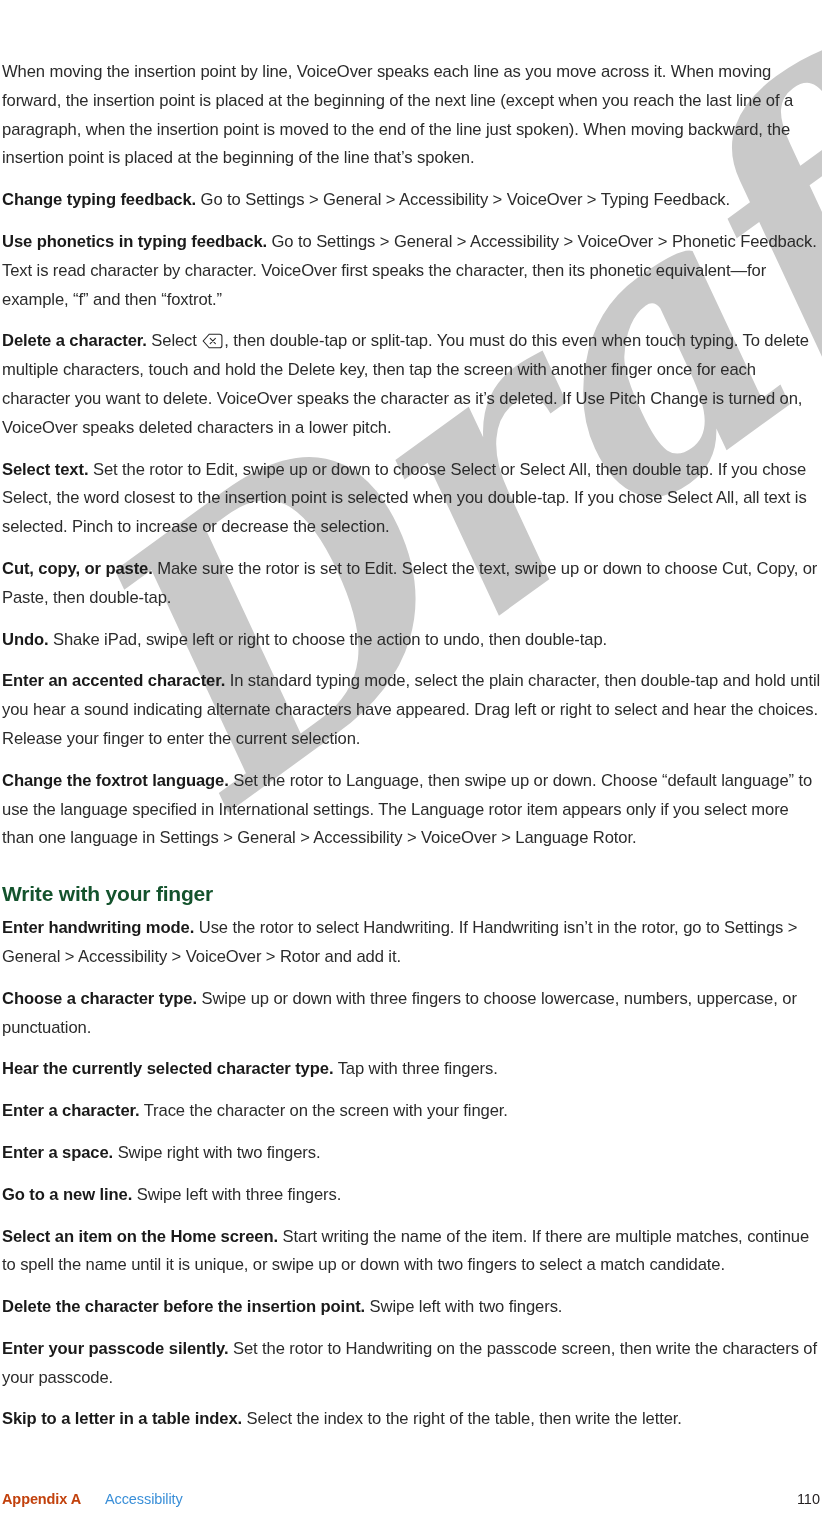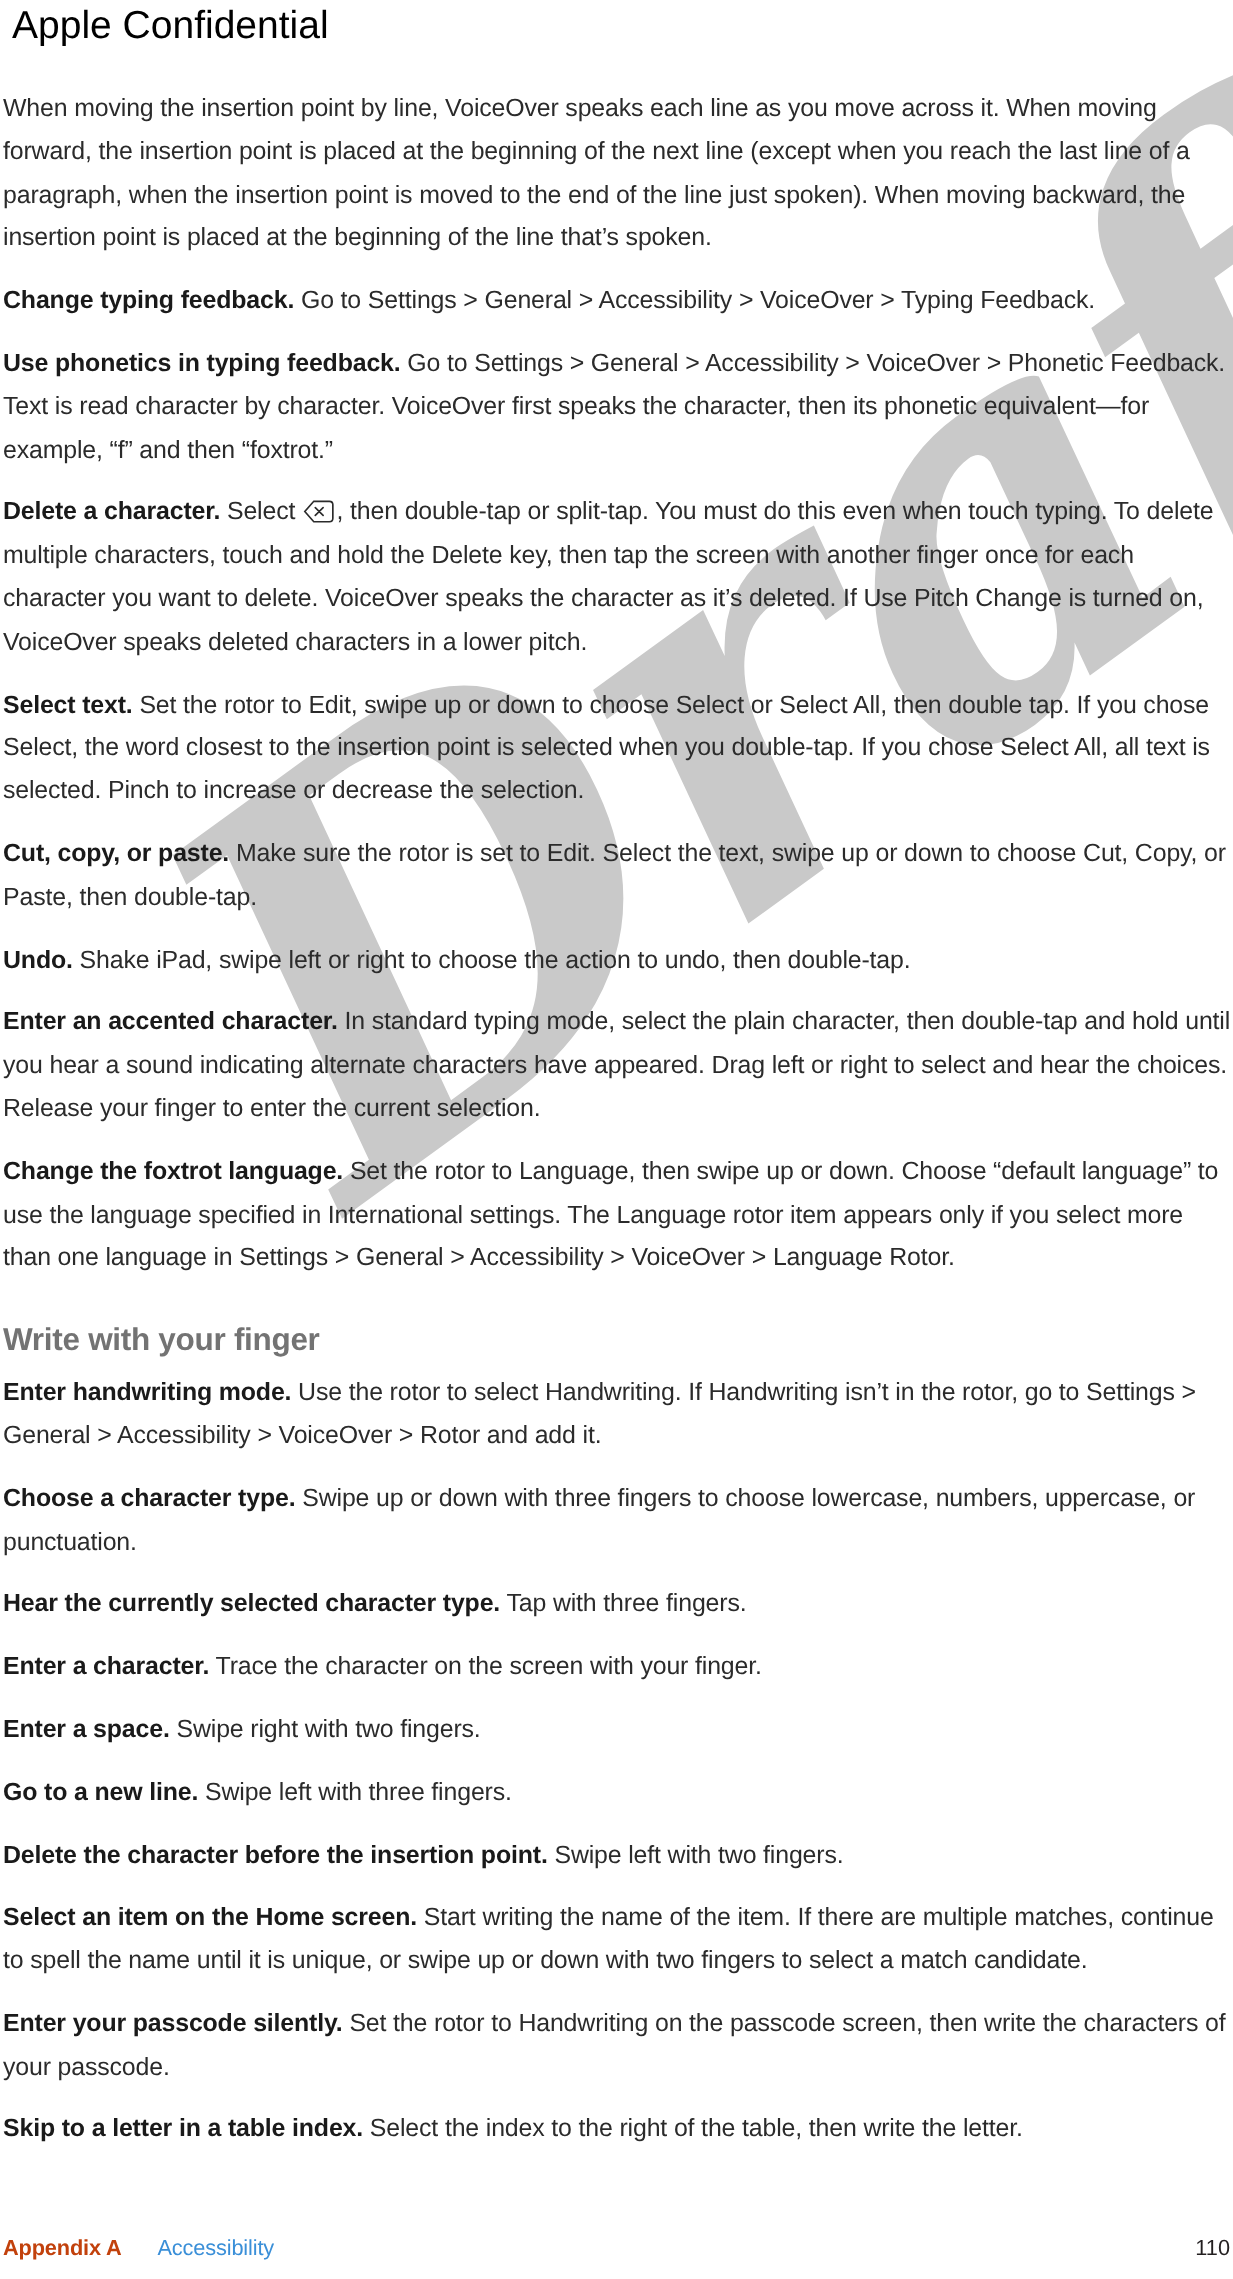--- a/index.html
+++ b/index.html
@@ -86,21 +86,21 @@
   p.body .lead {
     font-weight: 700;
     color: #1a1a1a;
   }
 
   h2.section-head {
     margin: 26px 0 5px 0;
     font-size: 21px;
     line-height: 30px;
     font-weight: 700;
-    color: #737373;
+    color: #14532d;
     letter-spacing: -0.2px;
   }
 
   
   .delkey {
     display: inline-block;
     vertical-align: -3px;
     width: 21px;
     height: 16px;
     margin: 0 1px;
@@ -145,21 +145,20 @@
 </style>
 </head>
 <body>
 
 <div id="watermark">
   <div class="wm-text">Draft</div>
 </div>
 
 <div id="page">
 
-  <div class="confidential-banner">Apple Confidential</div>
 
   <div id="content">
 
     <p class="body">When moving the insertion point by line, VoiceOver speaks each line as you move across it. When moving forward, the insertion point is placed at the beginning of the next line (except when you reach the last line of a paragraph, when the insertion point is moved to the end of the line just spoken). When moving backward, the insertion point is placed at the beginning of the line that’s spoken.</p>
 
     <p class="body">
       <span class="lead">Change typing feedback.</span><span> Go to Settings &gt; General &gt; Accessibility &gt; VoiceOver &gt; Typing Feedback.</span>
     </p>
 
     <p class="body">
@@ -213,25 +212,25 @@
 
     <p class="body">
       <span class="lead">Enter a space.</span><span> Swipe right with two fingers.</span>
     </p>
 
     <p class="body">
       <span class="lead">Go to a new line.</span><span> Swipe left with three fingers.</span>
     </p>
 
     <p class="body">
+      <span class="lead">Select an item on the Home screen.</span><span> Start writing the name of the item. If there are multiple matches, continue to spell the name until it is unique, or swipe up or down with two fingers to select a match candidate.</span>
+    </p>
+
+    <p class="body">
       <span class="lead">Delete the character before the insertion point.</span><span> Swipe left with two fingers.</span>
-    </p>
-
-    <p class="body">
-      <span class="lead">Select an item on the Home screen.</span><span> Start writing the name of the item. If there are multiple matches, continue to spell the name until it is unique, or swipe up or down with two fingers to select a match candidate.</span>
     </p>
 
     <p class="body">
       <span class="lead">Enter your passcode silently.</span><span> Set the rotor to Handwriting on the passcode screen, then write the characters of your passcode.</span>
     </p>
 
     <p class="body">
       <span class="lead">Skip to a letter in a table index.</span><span> Select the index to the right of the table, then write the letter.</span>
     </p>
 

